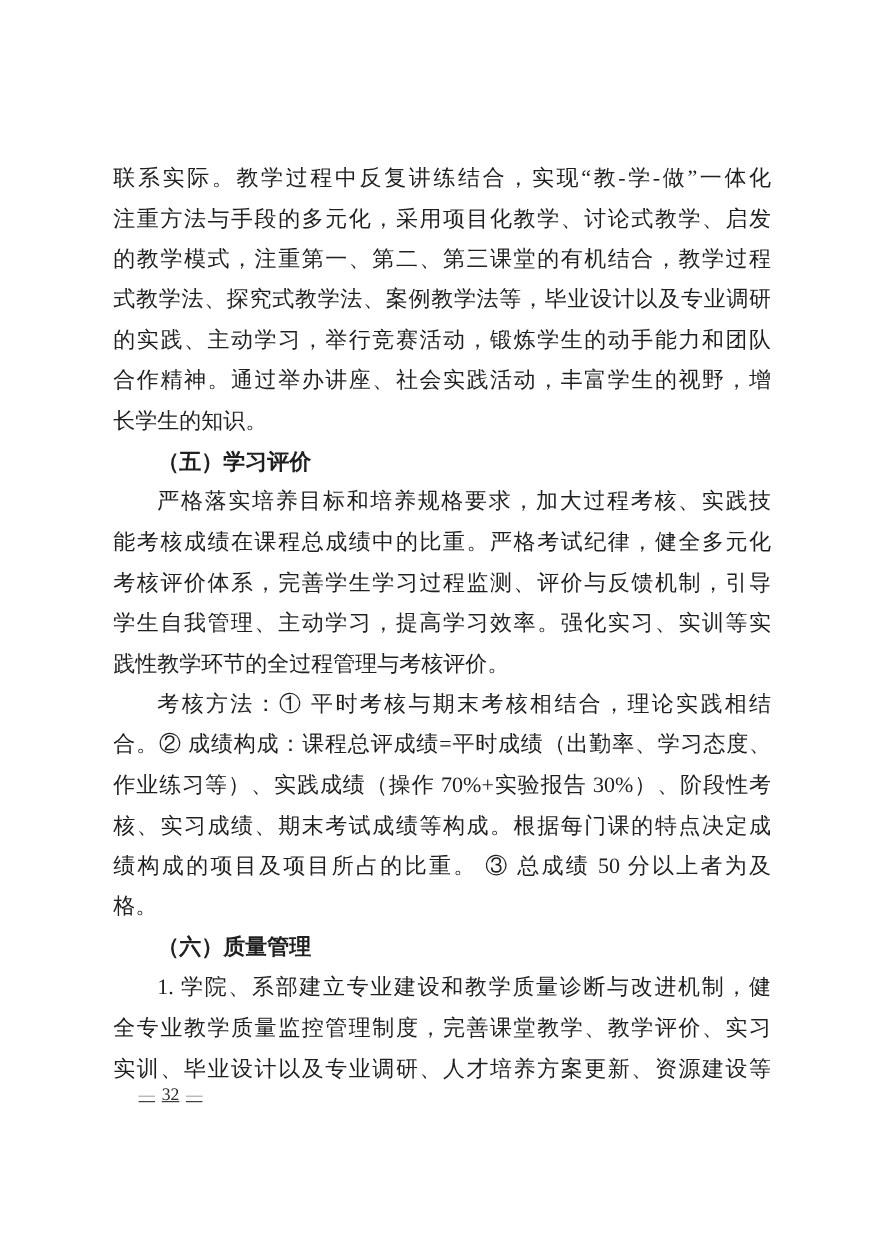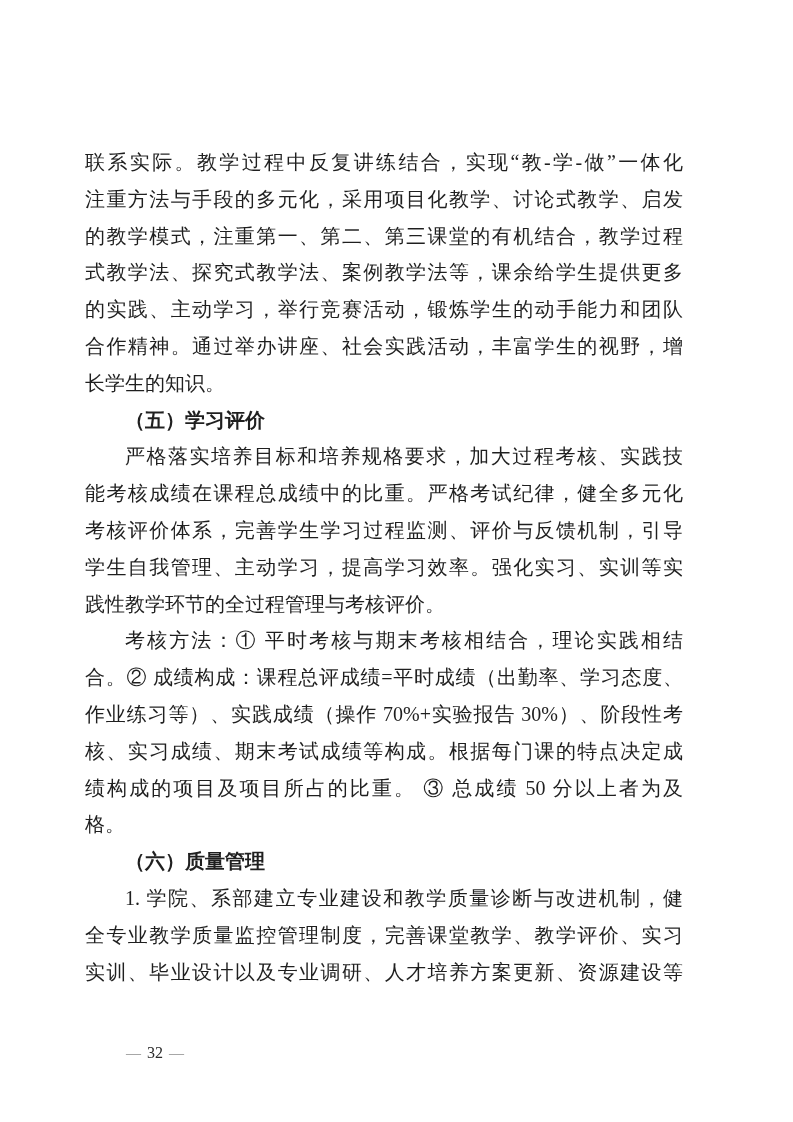--- a/index.html
+++ b/index.html
@@ -6,21 +6,21 @@
   .page{
     position:relative;
     width:793px;height:1122px;
     margin:0 auto;
     background:#ffffff;
     font-family:"Liberation Serif","DejaVu Serif",serif;
     overflow:hidden;
   }
   .text-block{
     position:absolute;
-    left:85px;top:144px;
+    left:103px;top:144px;
     width:598px;
   }
   .line{
     height:36.8px;
     line-height:36.8px;
     font-size:20px;
     color:#1f1f1f;
     text-align:justify;
     text-align-last:justify;
     white-space:nowrap;
@@ -33,45 +33,46 @@
     text-indent:2em;
   }
   .line.heading{
     font-weight:bold;
     text-indent:2em;
     text-align:center;
     text-align-last:left;
   }
   .page-footer{
     position:absolute;
-    left:126px;top:1041px;
+    left:126px;top:984px;
     height:24px;line-height:24px;
     font-size:15px;
     color:#2b2b2b;
     white-space:nowrap;
+    text-decoration:underline;
   }
   .page-footer .dash{
     color:#8a8a8a;
     letter-spacing:0;
   }
   .page-footer .pagenum{
     font-size:16px;
     color:#2b2b2b;
     margin:0 6px;
   }
 </style>
 </head>
 <body>
 
 <div class="page">
   <main class="text-block">
       <div class="line full">联系实际。教学过程中反复讲练结合，实现“教-学-做”一体化</div>
       <div class="line full">注重方法与手段的多元化，采用项目化教学、讨论式教学、启发</div>
       <div class="line full">的教学模式，注重第一、第二、第三课堂的有机结合，教学过程</div>
-      <div class="line full">式教学法、探究式教学法、案例教学法等，课余给学生提供更多</div>
+      <div class="line full">式教学法、探究式教学法、案例教学法等，毕业设计以及专业调研</div>
       <div class="line full">的实践、主动学习，举行竞赛活动，锻炼学生的动手能力和团队</div>
       <div class="line full">合作精神。通过举办讲座、社会实践活动，丰富学生的视野，增</div>
       <div class="line end">长学生的知识。</div>
       <div class="line heading">（五）学习评价</div>
       <div class="line first">严格落实培养目标和培养规格要求，加大过程考核、实践技</div>
       <div class="line full">能考核成绩在课程总成绩中的比重。严格考试纪律，健全多元化</div>
       <div class="line full">考核评价体系，完善学生学习过程监测、评价与反馈机制，引导</div>
       <div class="line full">学生自我管理、主动学习，提高学习效率。强化实习、实训等实</div>
       <div class="line end">践性教学环节的全过程管理与考核评价。</div>
       <div class="line first">考核方法：① 平时考核与期末考核相结合，理论实践相结</div>

